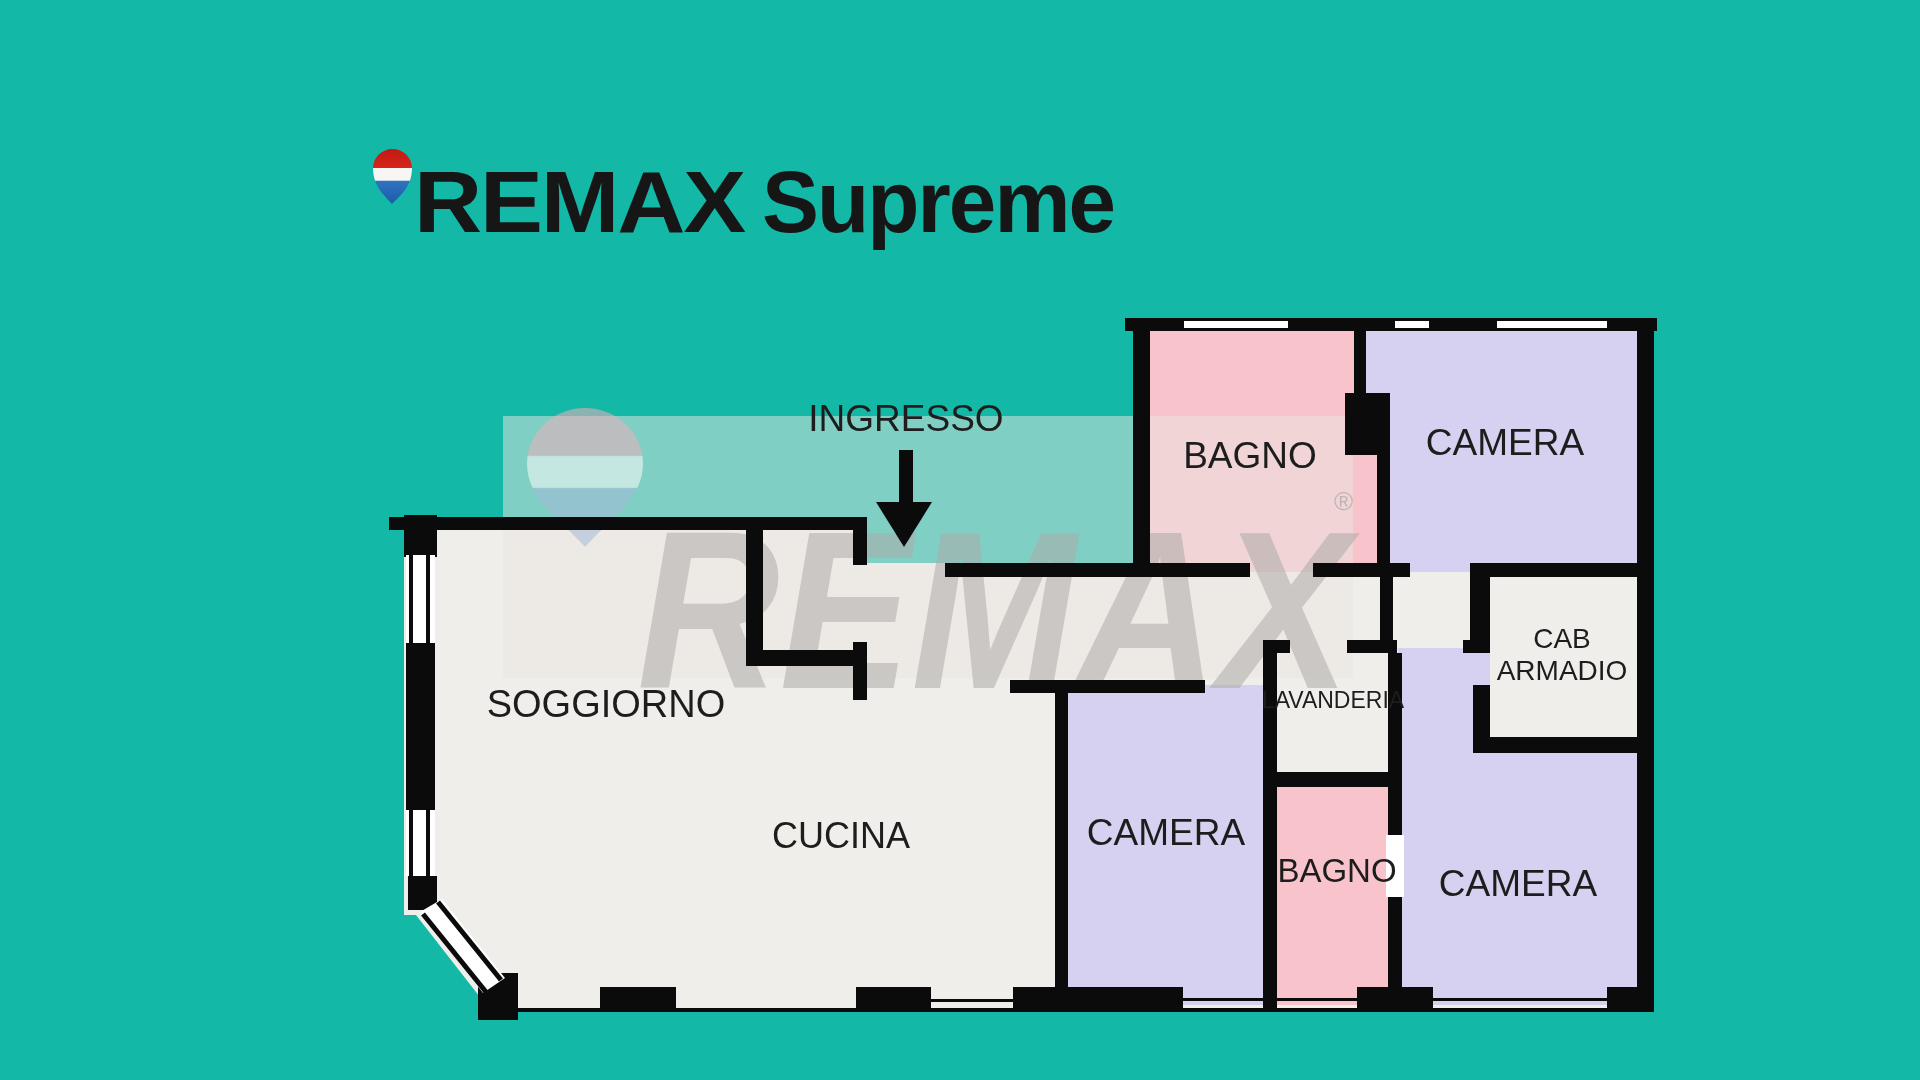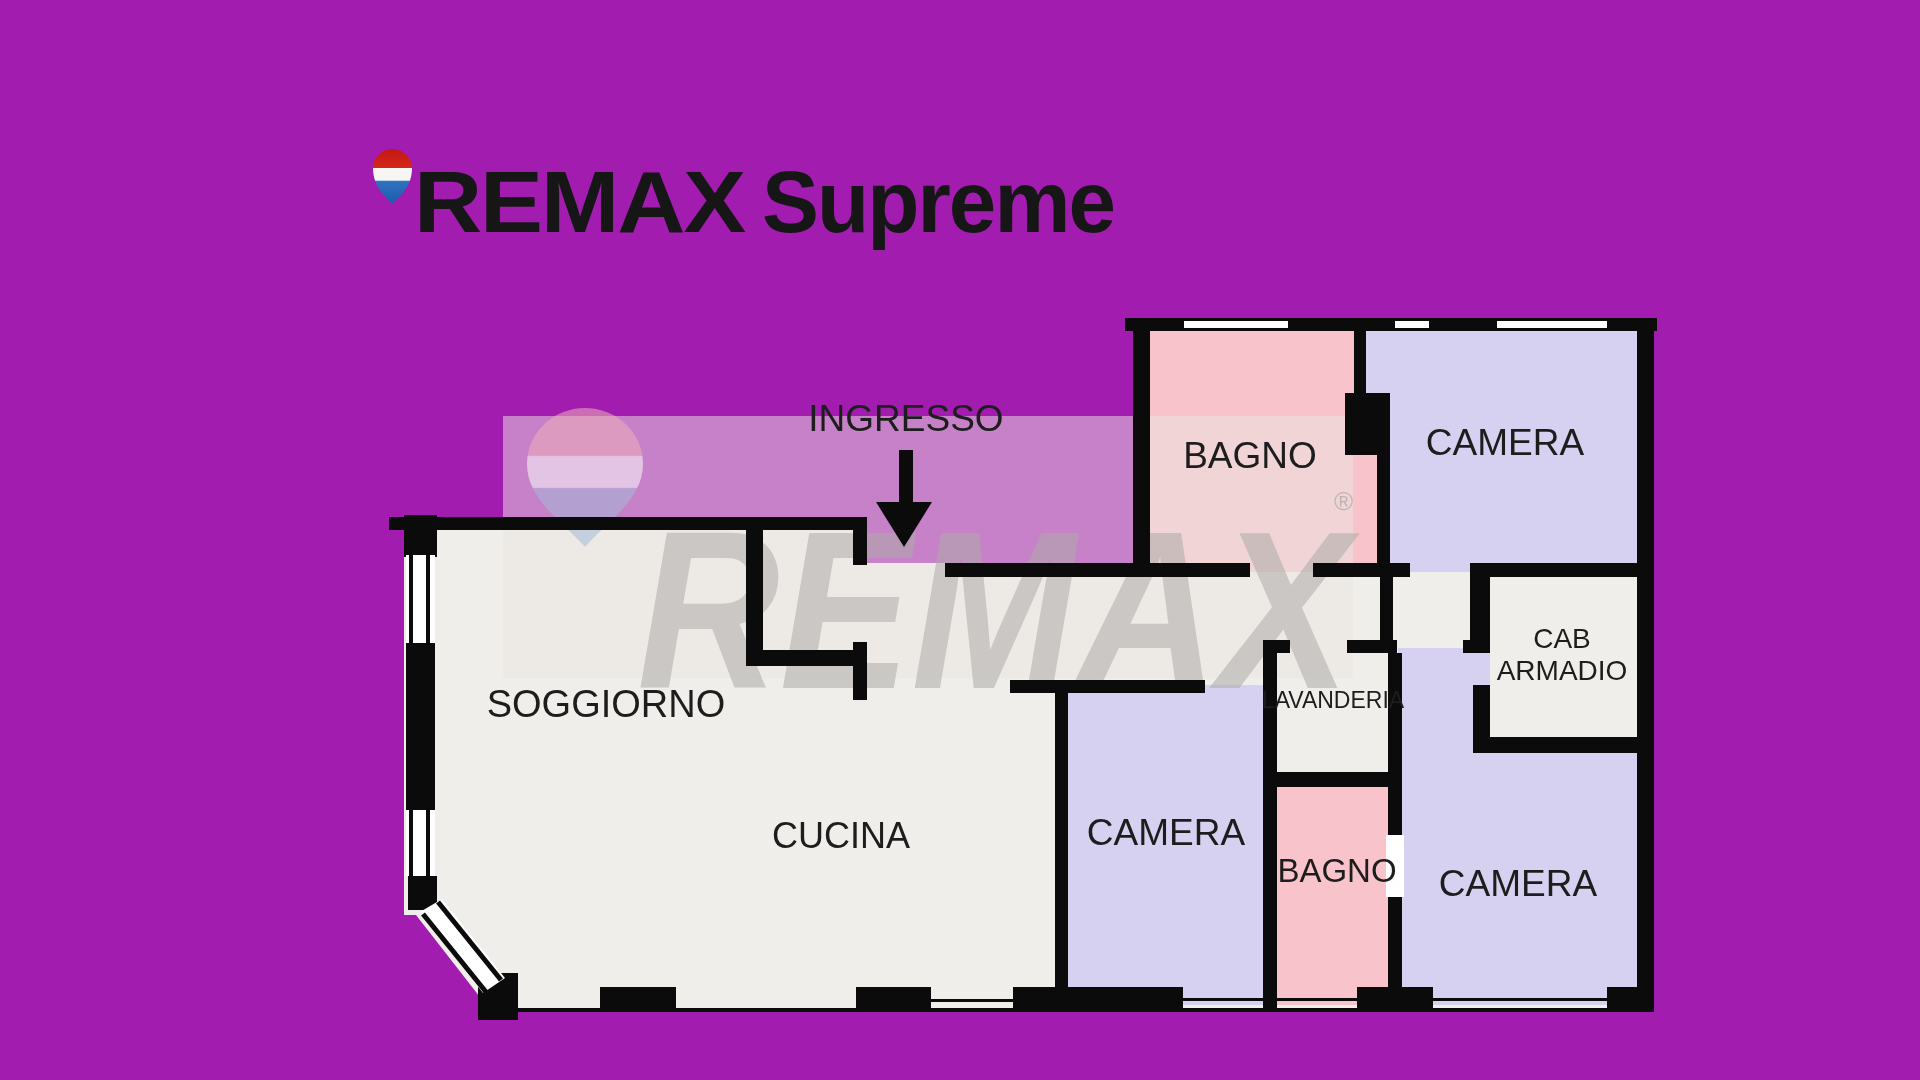--- a/index.html
+++ b/index.html
@@ -1,17 +1,17 @@
 <!DOCTYPE html>
 <html><head>
 <meta charset="utf-8">
 <title>Floor Plan</title>
 <style>
   html,body{margin:0;padding:0;background:#ffffff;}
-  .page{position:relative;width:1920px;height:1080px;background:#a21caf;overflow:hidden;
+  .page{position:relative;width:1920px;height:1080px;background:#14b8a6;overflow:hidden;
         font-family:"Liberation Sans", sans-serif;}
   svg{display:block;}
   text{font-family:"Liberation Sans", sans-serif;}
   .room-label{fill:#1d1d1d;font-weight:400;}
   .wm-text{fill:#aeaca9;font-weight:bold;font-style:italic;}
 </style>
 </head>
 <body>
 
 <div class="page">

